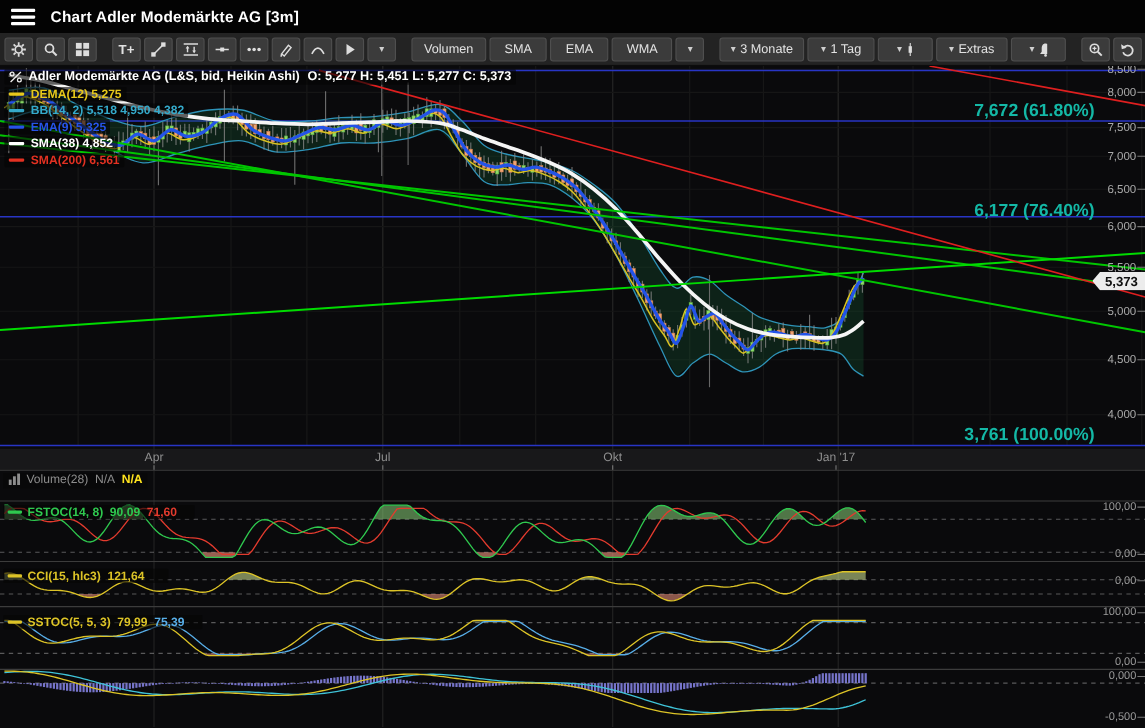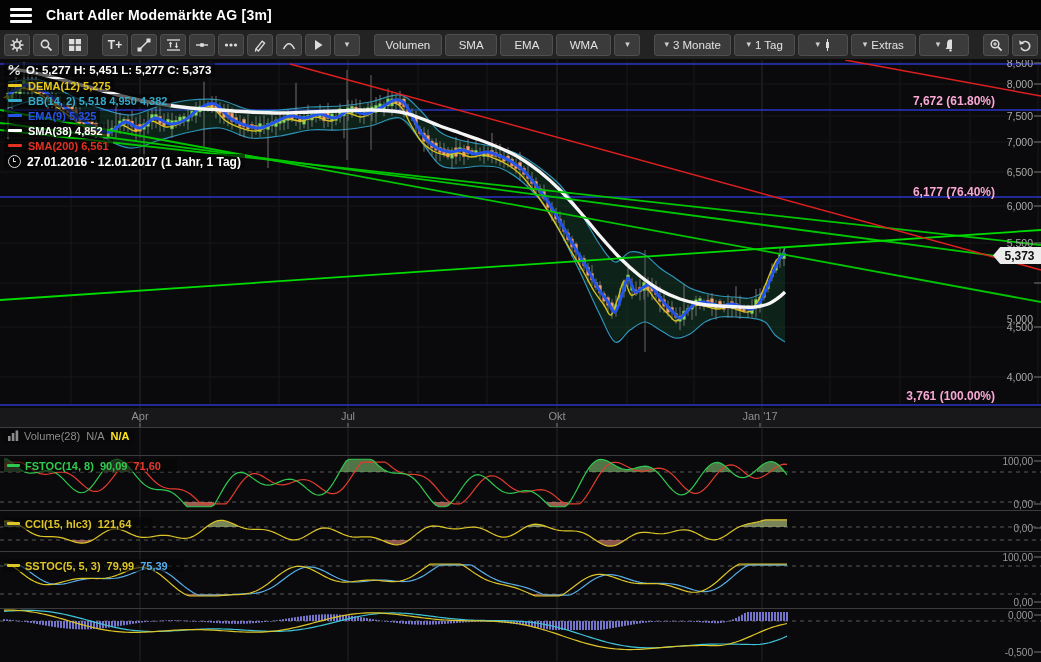--- a/index.html
+++ b/index.html
@@ -35,21 +35,21 @@
   #lrow-main{font-size:11.5px;color:#fff;height:14px;}
   #lrow-main .inst{margin-right:7px;}
   #lrow-range{color:#fff;font-size:12px;height:15px;}
   .lclock{width:11px;height:11px;border:1.4px solid #ddd;border-radius:50%;margin-right:6px;position:relative;flex:0 0 auto;}
   .lclock:before{content:"";position:absolute;left:4px;top:2px;width:1.4px;height:3.5px;background:#ddd;}
   .lclock:after{content:"";position:absolute;left:4px;top:4.6px;width:3px;height:1.4px;background:#ddd;}
 
   
   .pl{position:absolute;right:8px;transform:translateY(-50%);color:#a9a9a9;font-size:10.5px;z-index:3;}
   .il{position:absolute;right:8px;transform:translateY(-50%);color:#9a9a9a;font-size:10px;z-index:3;}
-  .fib{position:absolute;right:46px;transform:translateY(-50%);color:#f9a8d4;font-size:12px;font-weight:bold;z-index:3;}
+  .fib{position:absolute;right:46px;transform:translateY(-50%);color:#14b8a6;font-size:16px;font-weight:bold;z-index:3;}
   .xl{position:absolute;transform:translateX(-50%);top:410px;color:#8f8f8f;font-size:11px;z-index:3;}
 
   
   #pricetag{position:absolute;right:0;top:247px;width:48px;height:17px;background:#ececec;color:#101010;
     font-size:12px;font-weight:bold;display:flex;align-items:center;justify-content:center;padding-left:5px;
     clip-path:polygon(0 50%,15% 0,100% 0,100% 100%,15% 100%);z-index:4;box-sizing:border-box;}
 
   
   #volrow{position:absolute;left:3px;top:430px;z-index:4;display:flex;align-items:flex-start;
     background:rgba(5,5,5,.5);padding:0 4px;height:14px;font-size:11px;}
@@ -1007,31 +1007,28 @@
     </div>
   </div>
 
   <div id="legend">
     <div class="lrow" id="lrow-main">
       <svg width="13" height="12" style="margin-right:5px">
           <circle cx="3" cy="3.2" r="1.7" fill="none" stroke="#eee" stroke-width="1.2"></circle>
           <circle cx="9.6" cy="8.8" r="1.7" fill="none" stroke="#eee" stroke-width="1.2"></circle>
           <line x1="1.6" y1="10.6" x2="11" y2="1.4" stroke="#eee" stroke-width="1.2"></line>
         </svg>
+      <span class="inst">Adler Modemärkte AG (L&amp;S, bid, Heikin Ashi)</span>
       <span>O: 5,277  H: 5,451  L: 5,277  C: 5,373</span>
     </div>
     <div class="lrow" style="color:#e7c81b"><span class="dash" style="background:#e7c81b"></span><span>DEMA(12)</span>&nbsp;<span>5,275</span></div>
     <div class="lrow" style="color:#35aacb"><span class="dash" style="background:#35aacb"></span><span>BB(14, 2)</span>&nbsp;<span>5,518  4,950  4,382</span></div>
     <div class="lrow" style="color:#2653e8"><span class="dash" style="background:#2653e8"></span><span>EMA(9)</span>&nbsp;<span>5,325</span></div>
     <div class="lrow" style="color:#fff"><span class="dash" style="background:#fff"></span><span>SMA(38)</span>&nbsp;<span>4,852</span></div>
     <div class="lrow" style="color:#e33122"><span class="dash" style="background:#e33122"></span><span>SMA(200)</span>&nbsp;<span>6,561</span></div>
-    <div class="lrow" id="lrow-range">
-        <span class="lclock"></span>
-        <span>27.01.2016 - 12.01.2017  (1 Jahr, 1 Tag)</span>
-      </div>
   </div>
 
   <div id="pricetag">5,373</div>
 
   <div id="volrow">
     <svg width="12" height="11">
         <g fill="#8d8d8d">
           <rect x="1" y="6" width="2.6" height="5"></rect>
           <rect x="4.8" y="3" width="2.6" height="8"></rect>
           <rect x="8.6" y="0.5" width="2.6" height="10.5"></rect>
@@ -1064,21 +1061,21 @@
       <span></span>
   </div>
 
 <div class="pl" style="top: 63px;">8,500</div>
     <div class="pl" style="top: 84px;">8,000</div>
     <div class="pl" style="top: 116px;">7,500</div>
     <div class="pl" style="top: 142px;">7,000</div>
     <div class="pl" style="top: 172px;">6,500</div>
     <div class="pl" style="top: 206px;">6,000</div>
     <div class="pl" style="top: 243px; padding-left: 40px;">5,500</div>
-    <div class="pl" style="top: 283px; margin-top: 36px;">5,000</div>
+    <div class="pl" style="top: 283px;">5,000</div>
     <div class="pl" style="top: 327px;">4,500</div>
     <div class="pl" style="top: 377px;">4,000</div>
     <div class="fib" style="top: 101px;">7,672 (61.80%)</div>
     <div class="fib" style="top: 192px;">6,177 (76.40%)</div>
     <div class="fib" style="top: 396px;">3,761 (100.00%)</div>
     <div class="xl" style="left: 140px;">Apr</div>
     <div class="xl" style="left: 348px;">Jul</div>
     <div class="xl" style="left: 557px;">Okt</div>
     <div class="xl" style="left: 760px;">Jan '17</div>
     <div class="il" style="top: 461px;">100,00</div>

